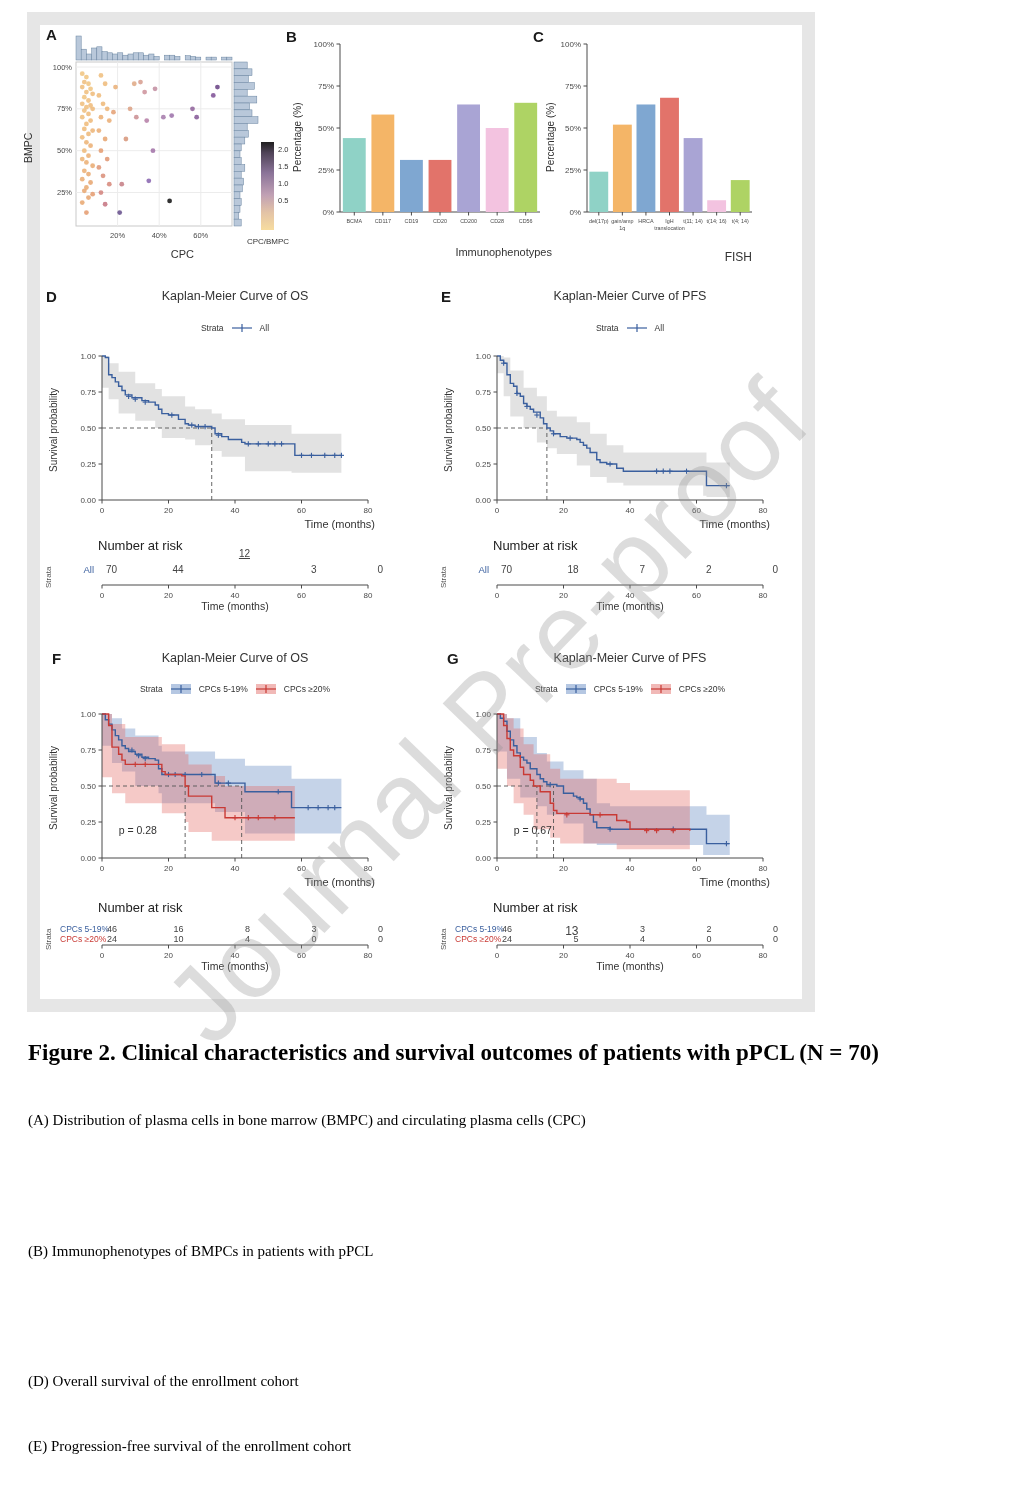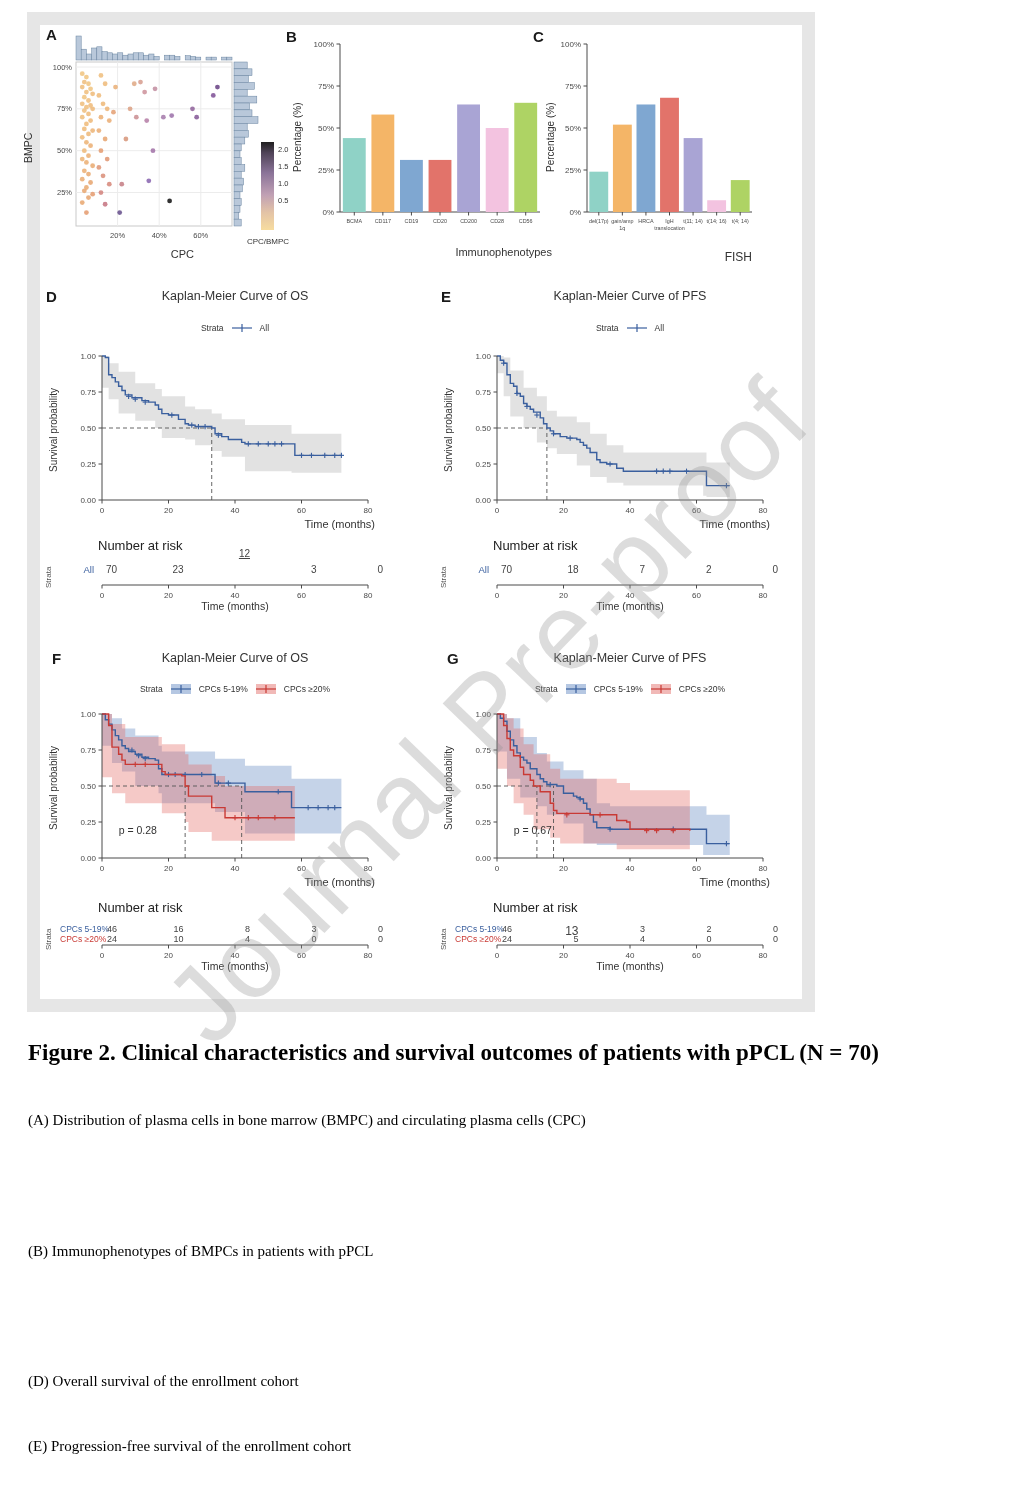--- a/index.html
+++ b/index.html
@@ -355,21 +355,21 @@
       <text x="241.5" y="165" text-anchor="middle" font-size="8" fill="#4a4a4a">60</text>
       <line x1="308" y1="152" x2="308" y2="155.5" stroke="#4a4a4a"></line>
       <text x="308" y="165" text-anchor="middle" font-size="8" fill="#4a4a4a">80</text>
     </svg>
   <div class="abs xlabel" style="left:95px;top:518px;width:280px">Time (months)</div>
   <span class="abs vlabel-sm" style="left:44px;top:556px;height:42px">Strata</span>
   <div class="risk" id="risk-D" style="left:60px;top:538px;width:330px;height:76px">
       <div class="rtitle" style="left: 38px; top: 0px;">Number at risk</div>
       <div class="rlabel" style="left: 0px; width: 34px; top: 26px; color: rgb(58, 95, 158); font-size: 9.5px;">All</div>
       <div class="rval" style="left: 27px; width: 30px; top: 26px; font-size: 10px;">70</div>
-      <div class="rval" style="left: 93.5px; width: 30px; top: 26px; font-size: 10px;">23</div>
+      <div class="rval" style="left: 93.5px; width: 30px; top: 26px; font-size: 10px;">44</div>
       <div class="rval" style="left: 160px; width: 30px; top: 10px; font-size: 10px; text-decoration: underline;">12</div>
       <div class="rval" style="left: 226.5px; width: 30px; top: 26px; font-size: 10px;">3</div>
       <div class="rval" style="left: 293px; width: 30px; top: 26px; font-size: 10px;">0</div>
       <svg width="330" height="24" style="position: absolute; left: 0px; top: 44px;">
         <line x1="42" y1="3" x2="308" y2="3" stroke="#4a4a4a"></line>
         <line x1="42" y1="3" x2="42" y2="6.5" stroke="#4a4a4a"></line>
         <text x="42" y="16" text-anchor="middle" font-size="8" fill="#4a4a4a">0</text>
         <line x1="108.5" y1="3" x2="108.5" y2="6.5" stroke="#4a4a4a"></line>
         <text x="108.5" y="16" text-anchor="middle" font-size="8" fill="#4a4a4a">20</text>
         <line x1="175" y1="3" x2="175" y2="6.5" stroke="#4a4a4a"></line>

